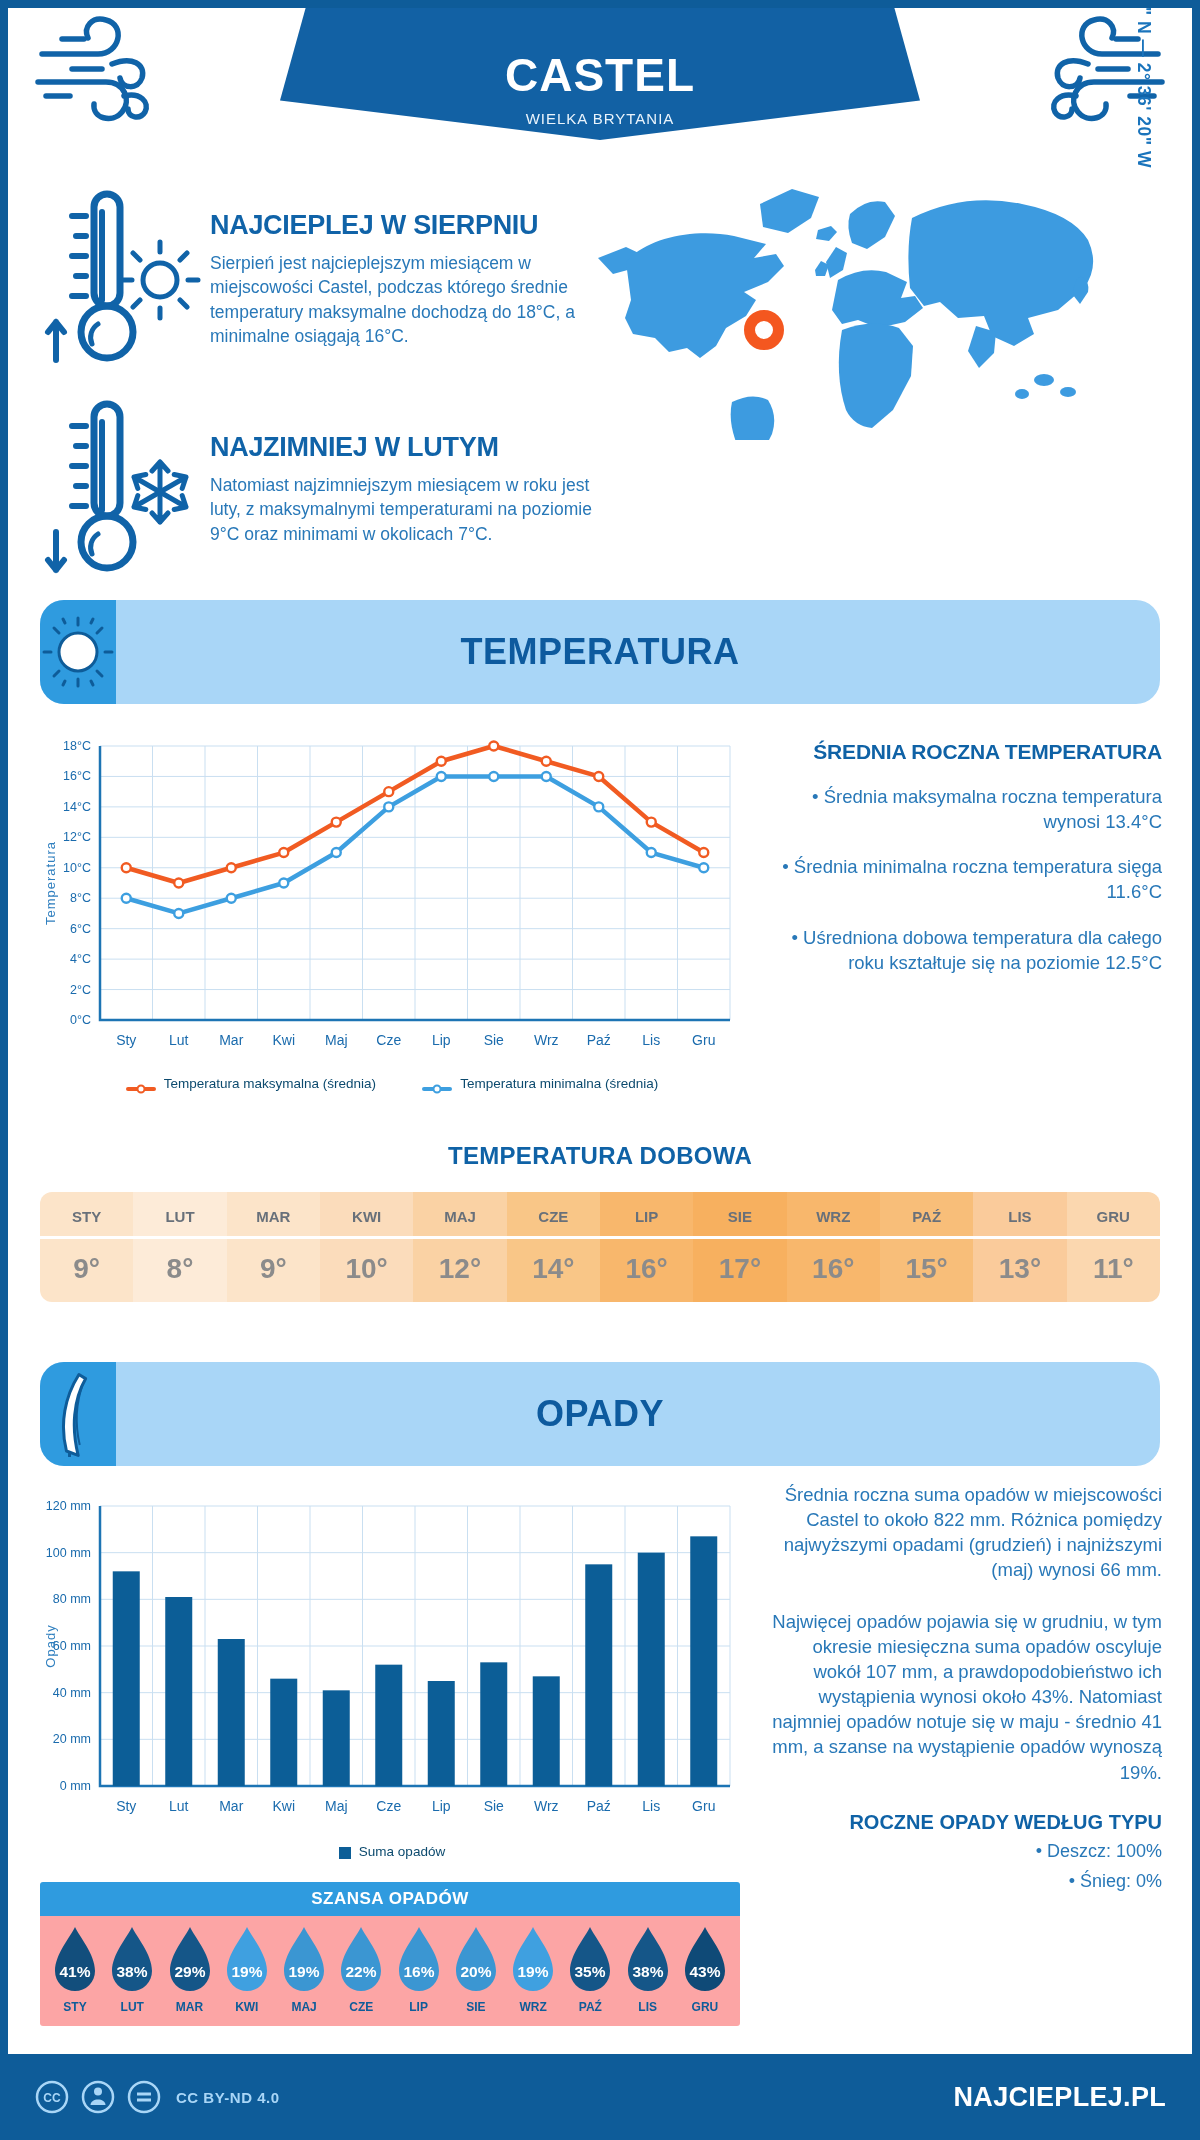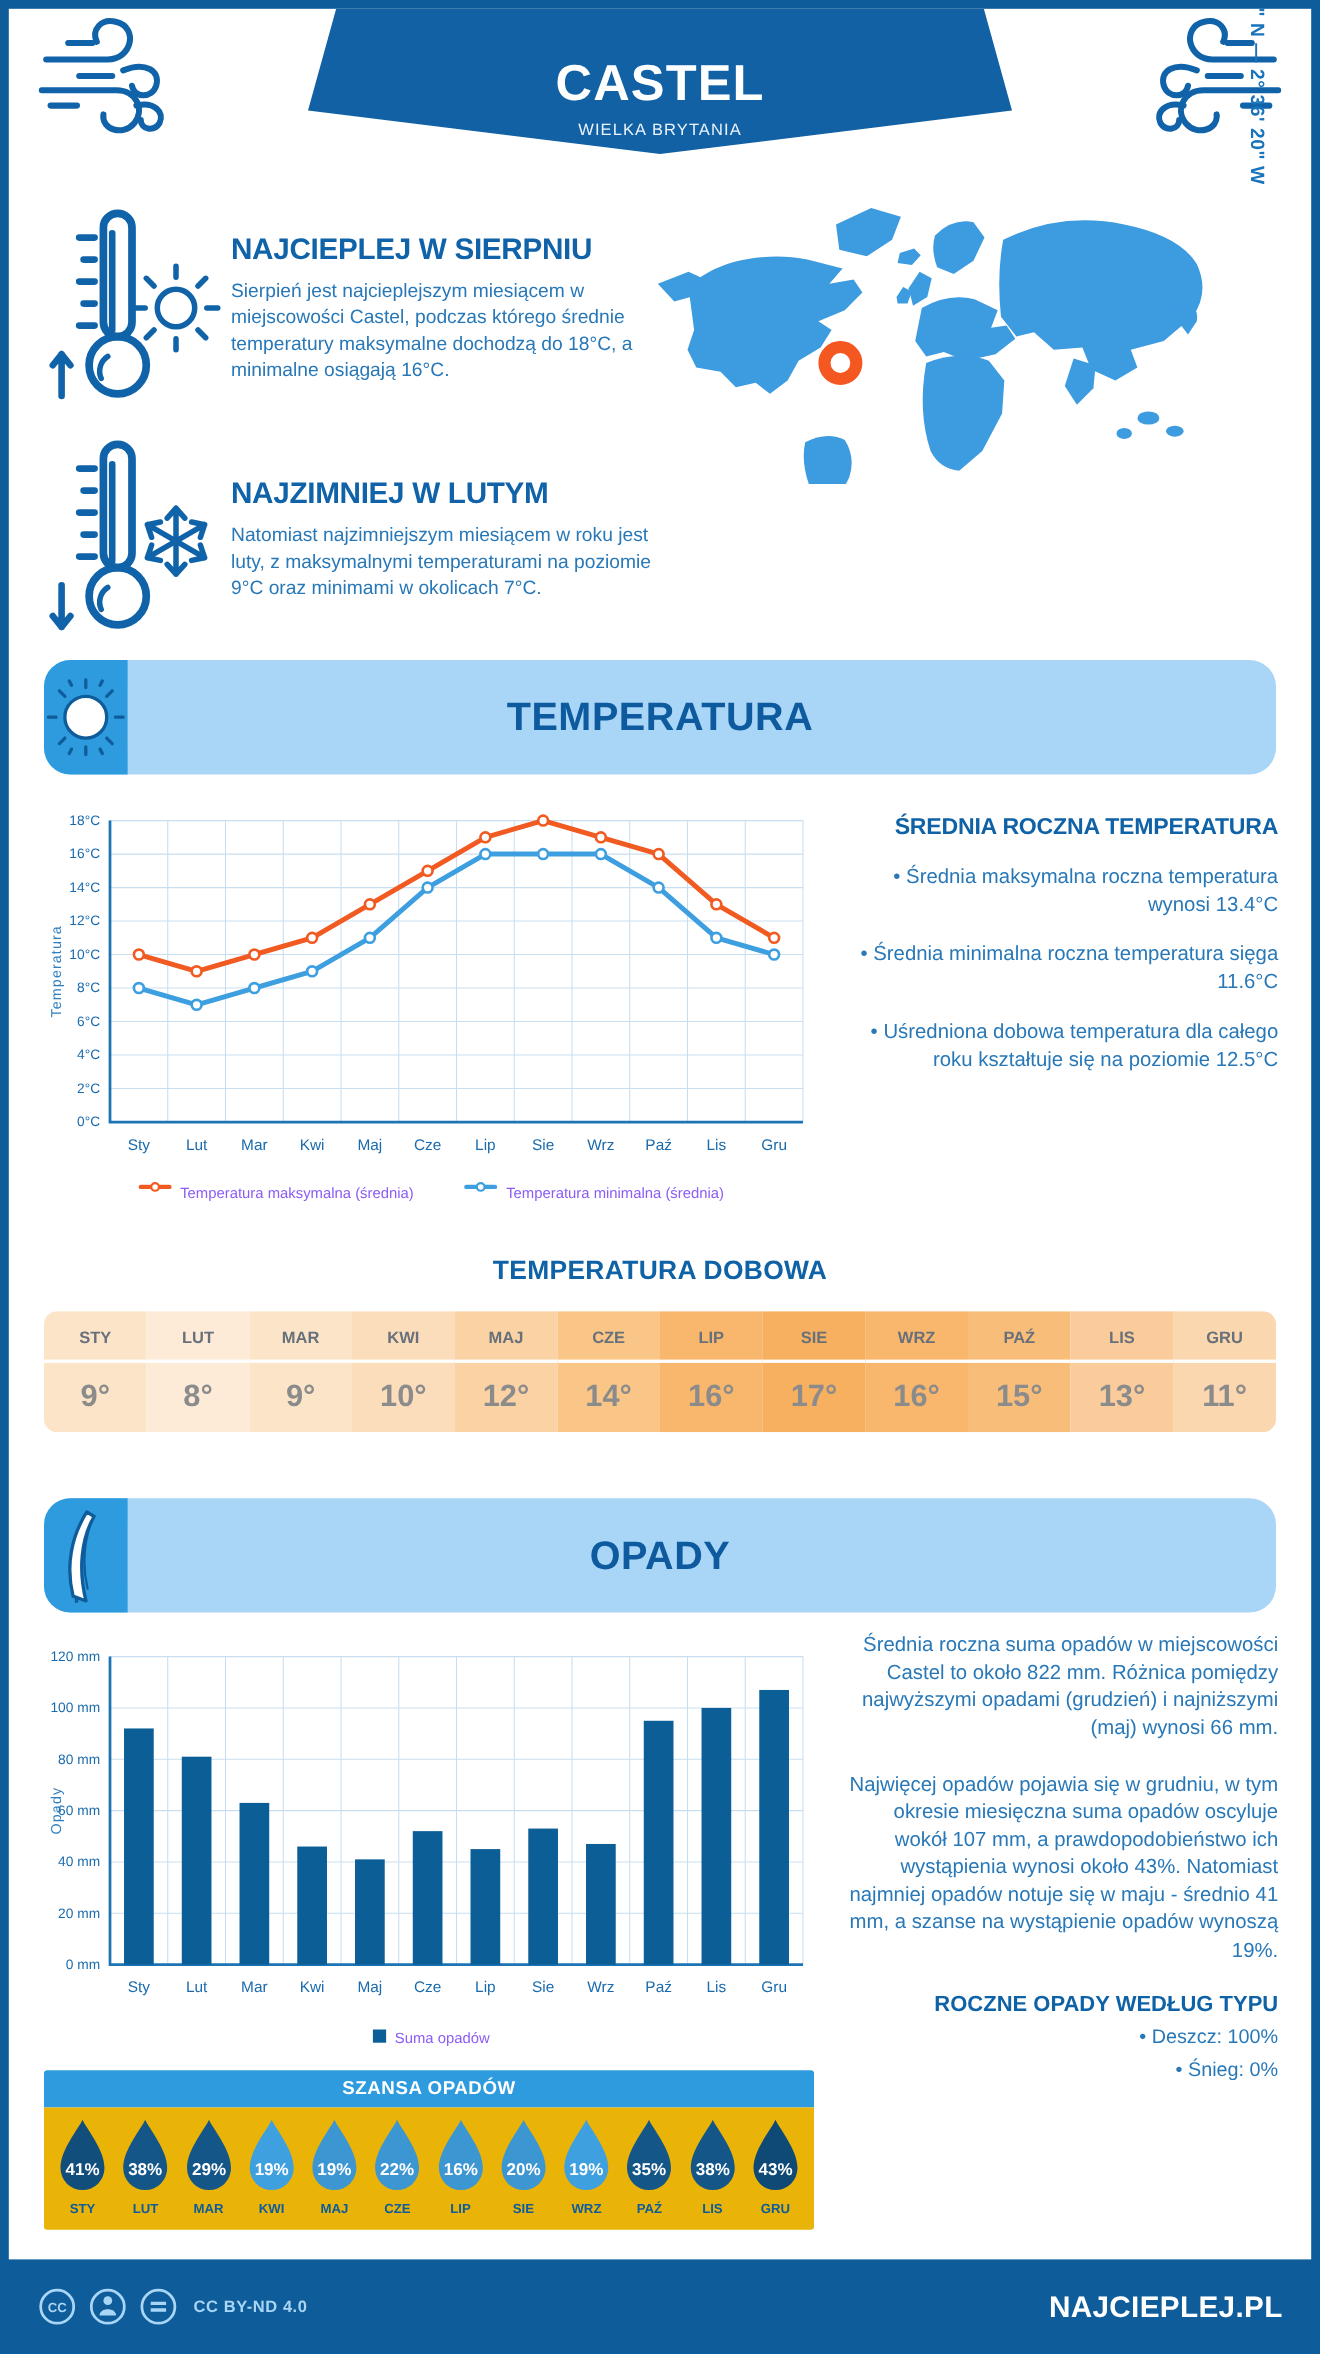--- a/index.html
+++ b/index.html
@@ -42,21 +42,21 @@
     justify-content:center; color:#0D5A9E; font-size:36px; font-weight:bold; letter-spacing:0.5px; }
   #banner-temp { top:600px; }
   #banner-opady { top:1362px; }
 
   
   .chart-box { position:absolute; left:42px; width:700px; }
   #temp-chart-box { top:730px; }
   #precip-chart-box { top:1488px; }
   svg text { font-family:"Liberation Sans", sans-serif; }
   .legend-row { display:flex; justify-content:center; gap:46px; margin-top:10px; }
-  .legend-item { display:flex; align-items:flex-start; gap:8px; color:#8b5cf6; font-size:13.5px; }
+  .legend-item { display:flex; align-items:flex-end; gap:8px; color:#0c4a6e; font-size:13.5px; }
   .legend-line { position:relative; width:30px; height:4px; border-radius:2px; }
   .legend-line .dot { position:absolute; left:50%; top:50%; transform:translate(-50%,-50%); width:9px; height:9px;
     border-radius:50%; background:#fff; border:2.5px solid currentColor; }
   .legend-sq { width:12px; height:12px; background:#0C5E97; }
 
   .side-col { position:absolute; left:770px; width:392px; color:#2878B8;text-align:right; }
   #temp-side { top:740px; }
   #precip-side { top:1482px; }
   .side-head { color:#0F62A6; font-size:21px; font-weight:bold; margin-bottom:4px; letter-spacing:-0.2px; }
   .side-bullet, .side-par { font-size:18.5px; line-height:1.36; margin-top:20px; }
@@ -71,21 +71,21 @@
     overflow:hidden; }
   .daily-col { flex:1 1 0; text-align:center; }
   .daily-col .m { display:block; height:47px; line-height:50px; color:#68707A; font-size:15px; font-weight:bold;
     border-bottom:3px solid #fff; }
   .daily-col .v { display:block; height:63px; line-height:60px; color:#8B8B8B; font-size:28px; font-weight:bold; }
 
   
   .szansa { position:absolute; left:40px; top:1882px; width:700px; }
   .szansa-head { height:34px; background:#2F9BDF; color:#fff; font-size:17px; font-weight:bold;
     display:flex; align-items:center; justify-content:center; letter-spacing:0.5px; border-radius:3px 3px 0 0; }
-  .szansa-body { background:#eab308; padding:10px 8px 12px; display:flex; justify-content:space-between;
+  .szansa-body { background:#fca5a5; padding:10px 8px 12px; display:flex; justify-content:space-between;
     border-radius:0 0 3px 3px; }
   .drop-wrap { width:54px; text-align:center; }
   .drop-month { display:block; margin-top:2px; color:#0E5C99; font-size:12px; font-weight:bold; }
 
   
   .footer { position:absolute; left:0; right:0; bottom:0; height:86px; background:#0E5C99; z-index:7;
     display:flex; align-items:center; padding:0 34px; }
   .cc-icons { display:flex; gap:10px; align-items:flex-start; }
   .cc-label { margin-left:14px; color:#A9D6F7; font-size:15px; font-weight:bold; letter-spacing:0.5px; }
   .brand { margin-left:auto; color:#fff; font-size:27px; font-weight:bold; letter-spacing:0.3px; }

